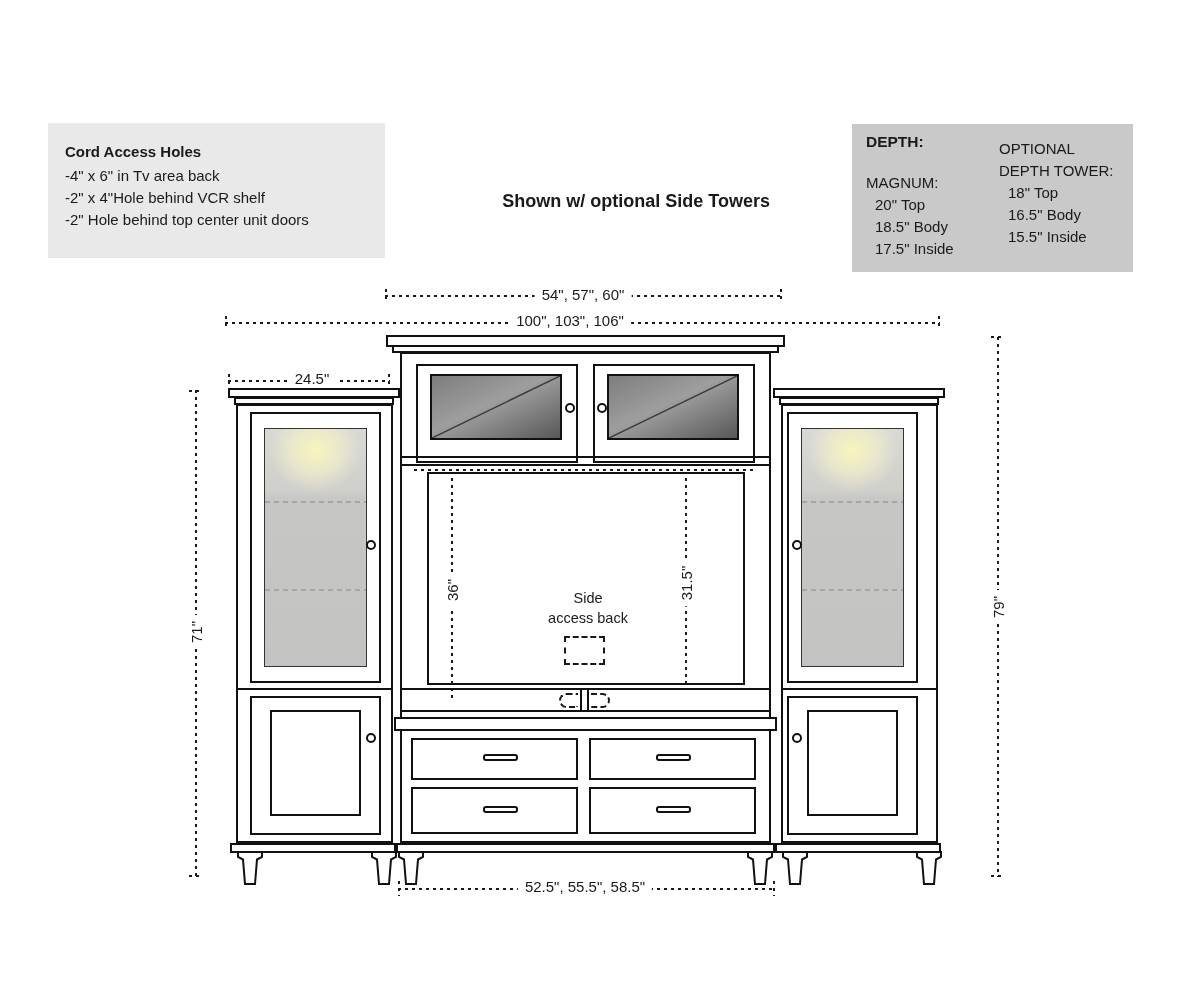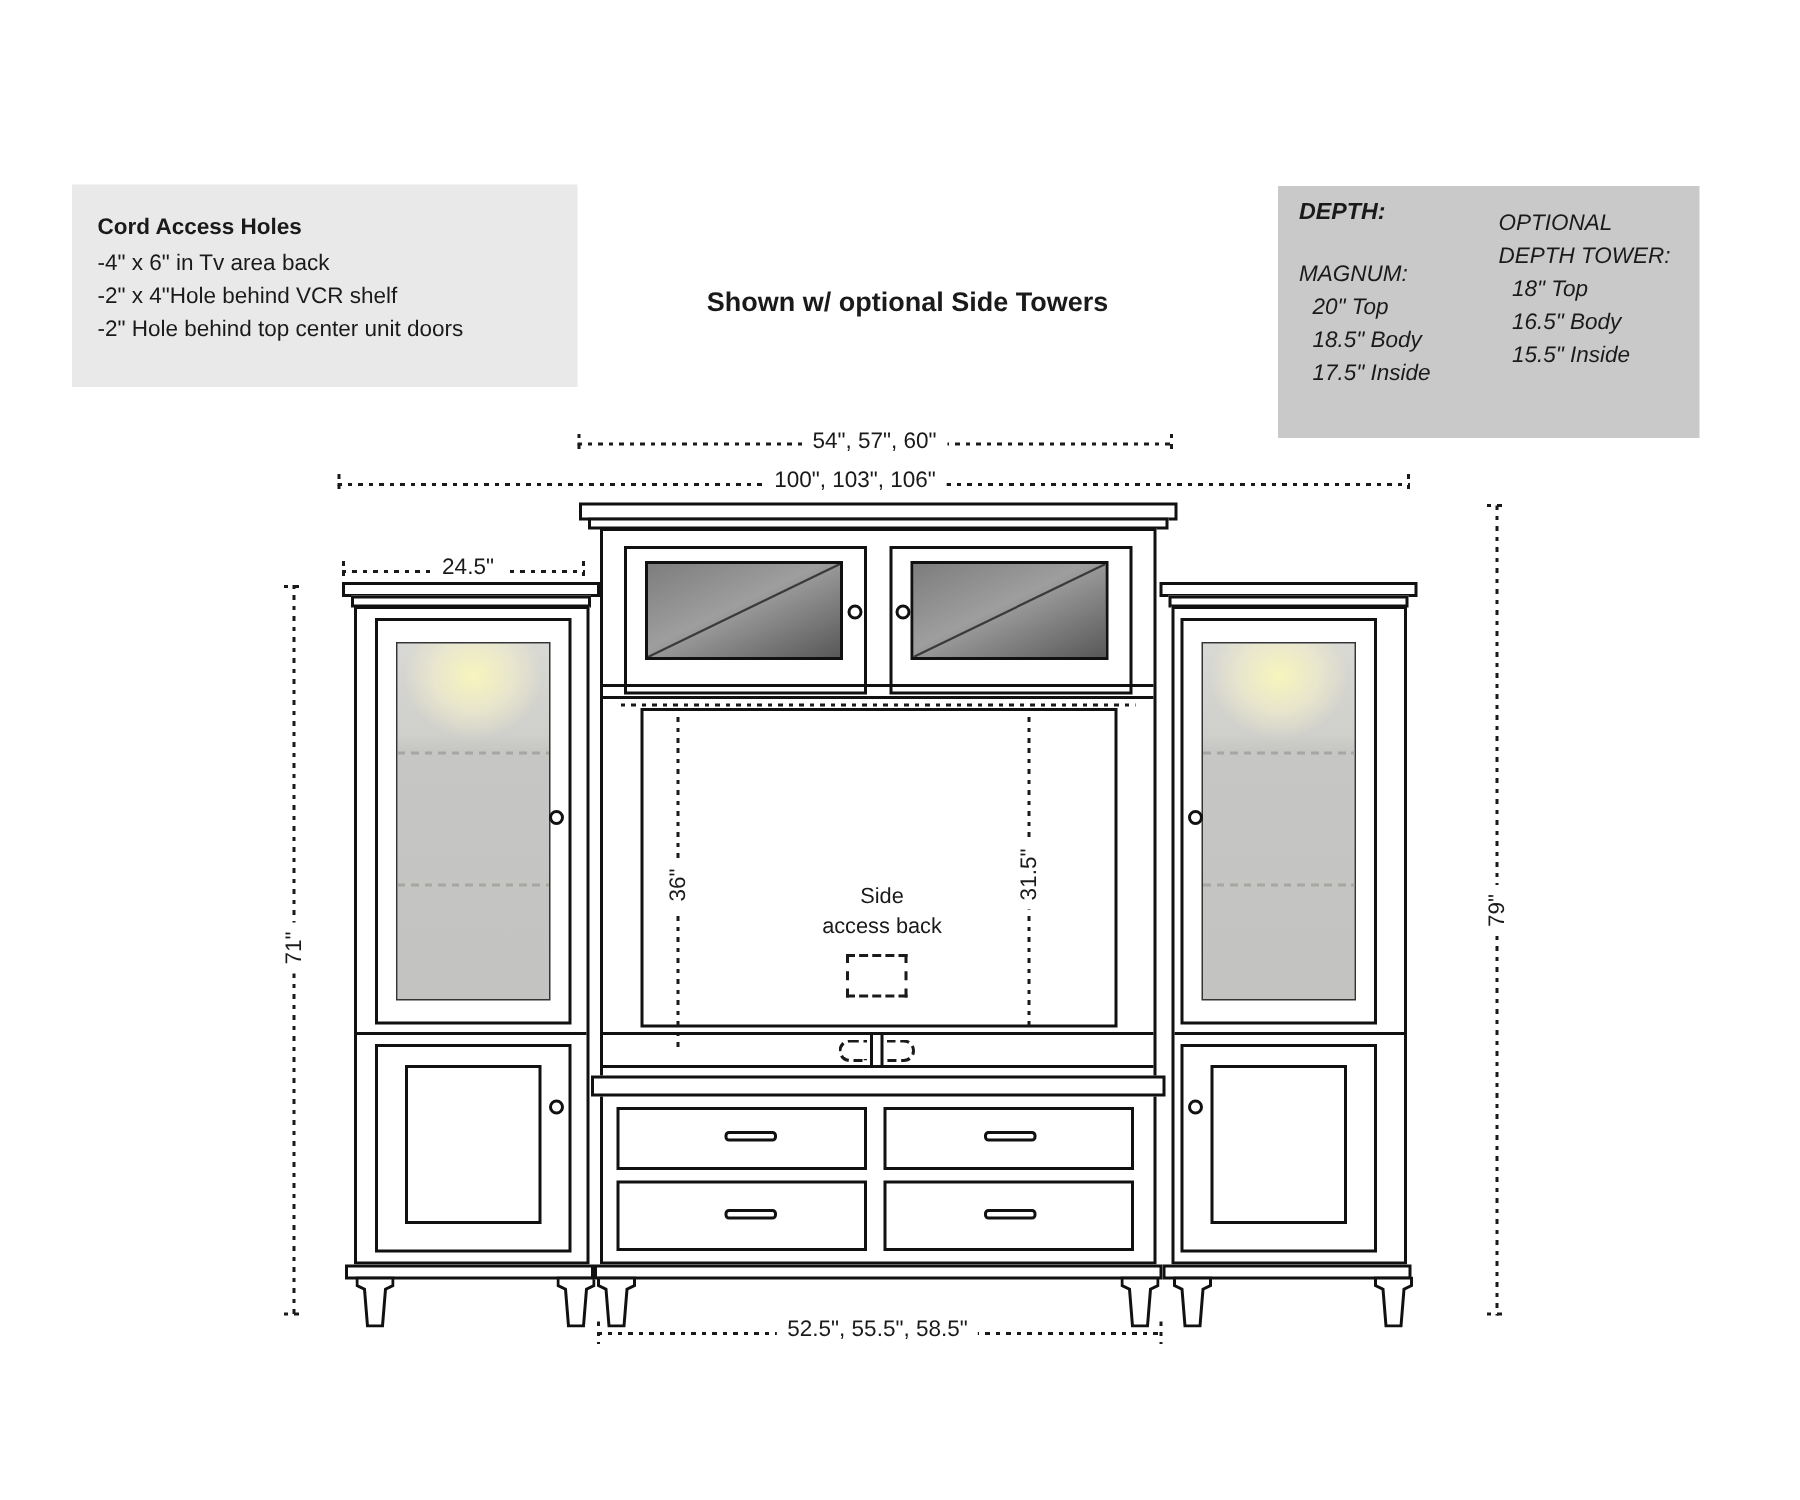--- a/index.html
+++ b/index.html
@@ -16,31 +16,30 @@
 
   
   .notes-box {
     position:absolute; left:48px; top:123px; width:337px; height:135px;
     background:#e9e9e9; padding:20px 10px 0 17px;
   }
   .notes-title { font-weight:bold; font-size:15px; margin-bottom:5px; }
   .notes-line { font-size:15px; line-height:22px; }
 
   .depth-box {
-    position:absolute; left:852px; top:124px; width:281px; height:168px;
+    position:absolute; left:852px; top:124px; width:281px; height:148px;
     background:#c9c9c9;
-    font-style:italic;
   }
   .depth-title { position:absolute; left:14px; top:9px; font-weight:bold; font-size:15.5px; }
   .depth-col { position:absolute; font-size:15px; line-height:22px; }
   .depth-col .row { padding-left:9px; }
 
   .main-title {
     position:absolute; left:440px; top:191px; width:330px;
-    text-align:center; font-weight:bold; font-size:18px;
+    text-align:right; font-weight:bold; font-size:18px;
   }
 
   
   .dim-h { position:absolute; height:2px;
     background: repeating-linear-gradient(90deg,#1a1a1a 0 3px,transparent 3px 7px); }
   .dim-v { position:absolute; width:2px;
     background: repeating-linear-gradient(180deg,#1a1a1a 0 3px,transparent 3px 7px); }
   .dim-label {
     position:absolute; font-size:15px; background:#ffffff; padding:0 7px;
     white-space:nowrap; transform:translate(-50%,-60%);

